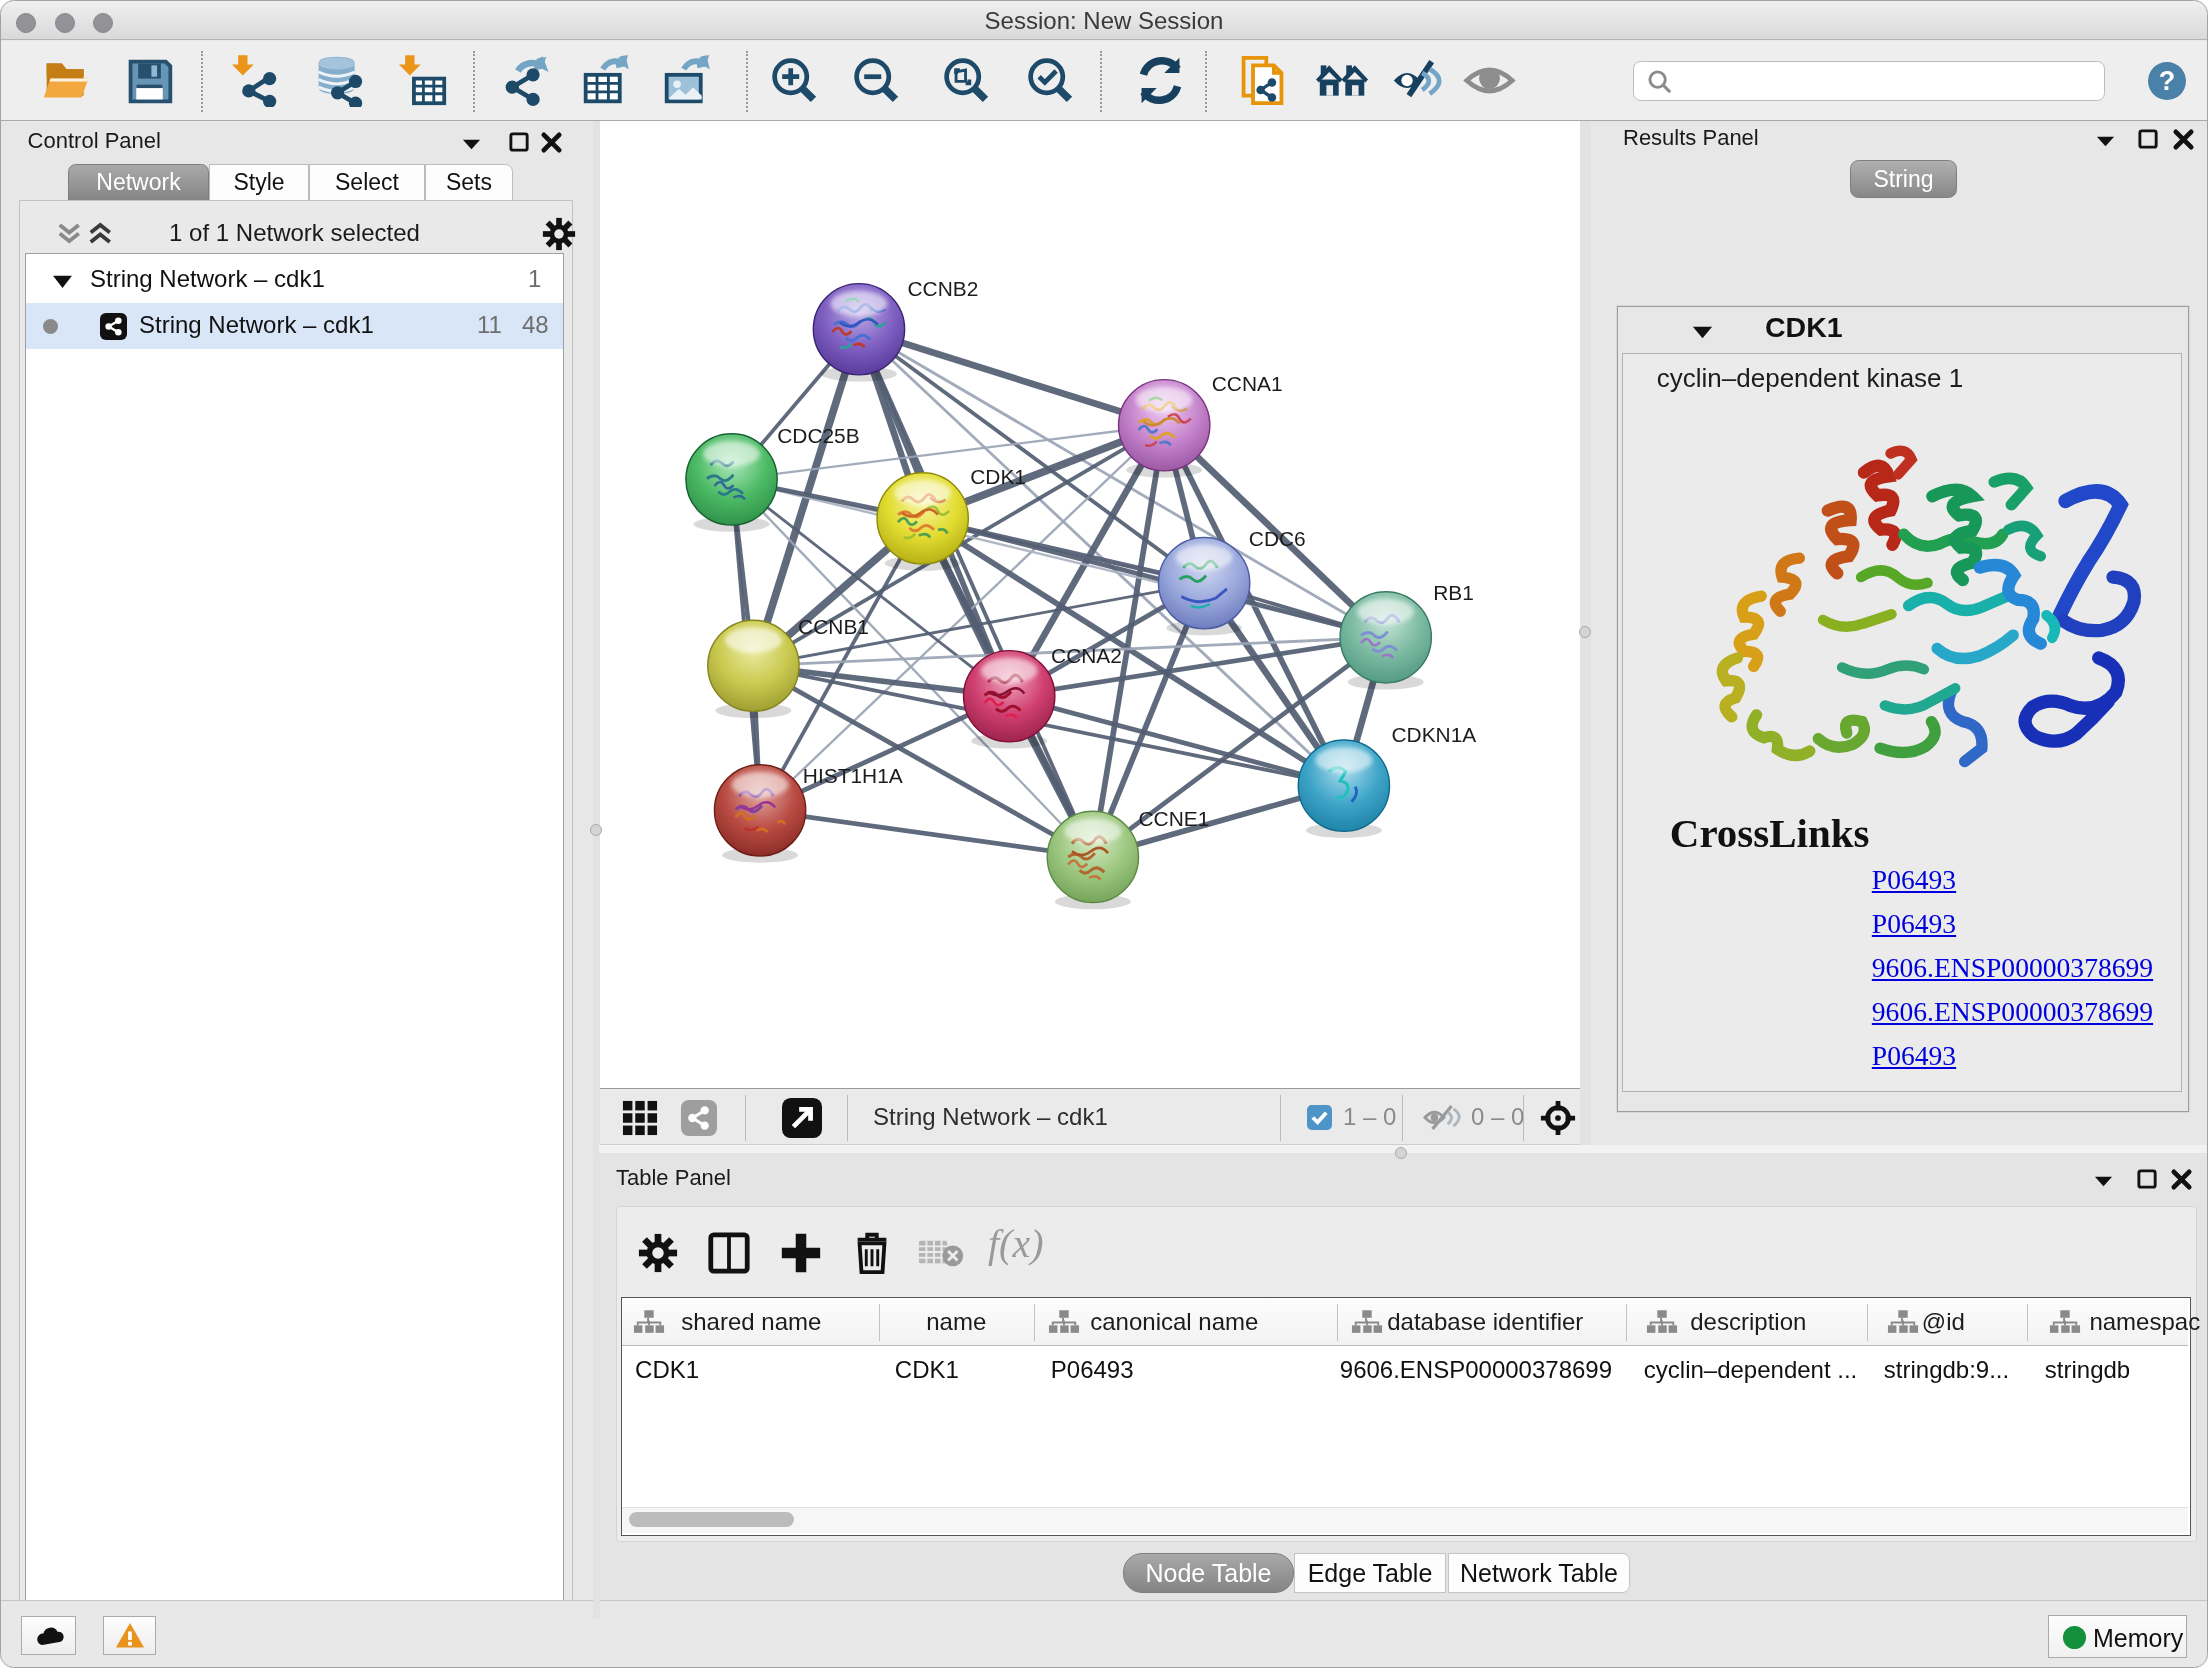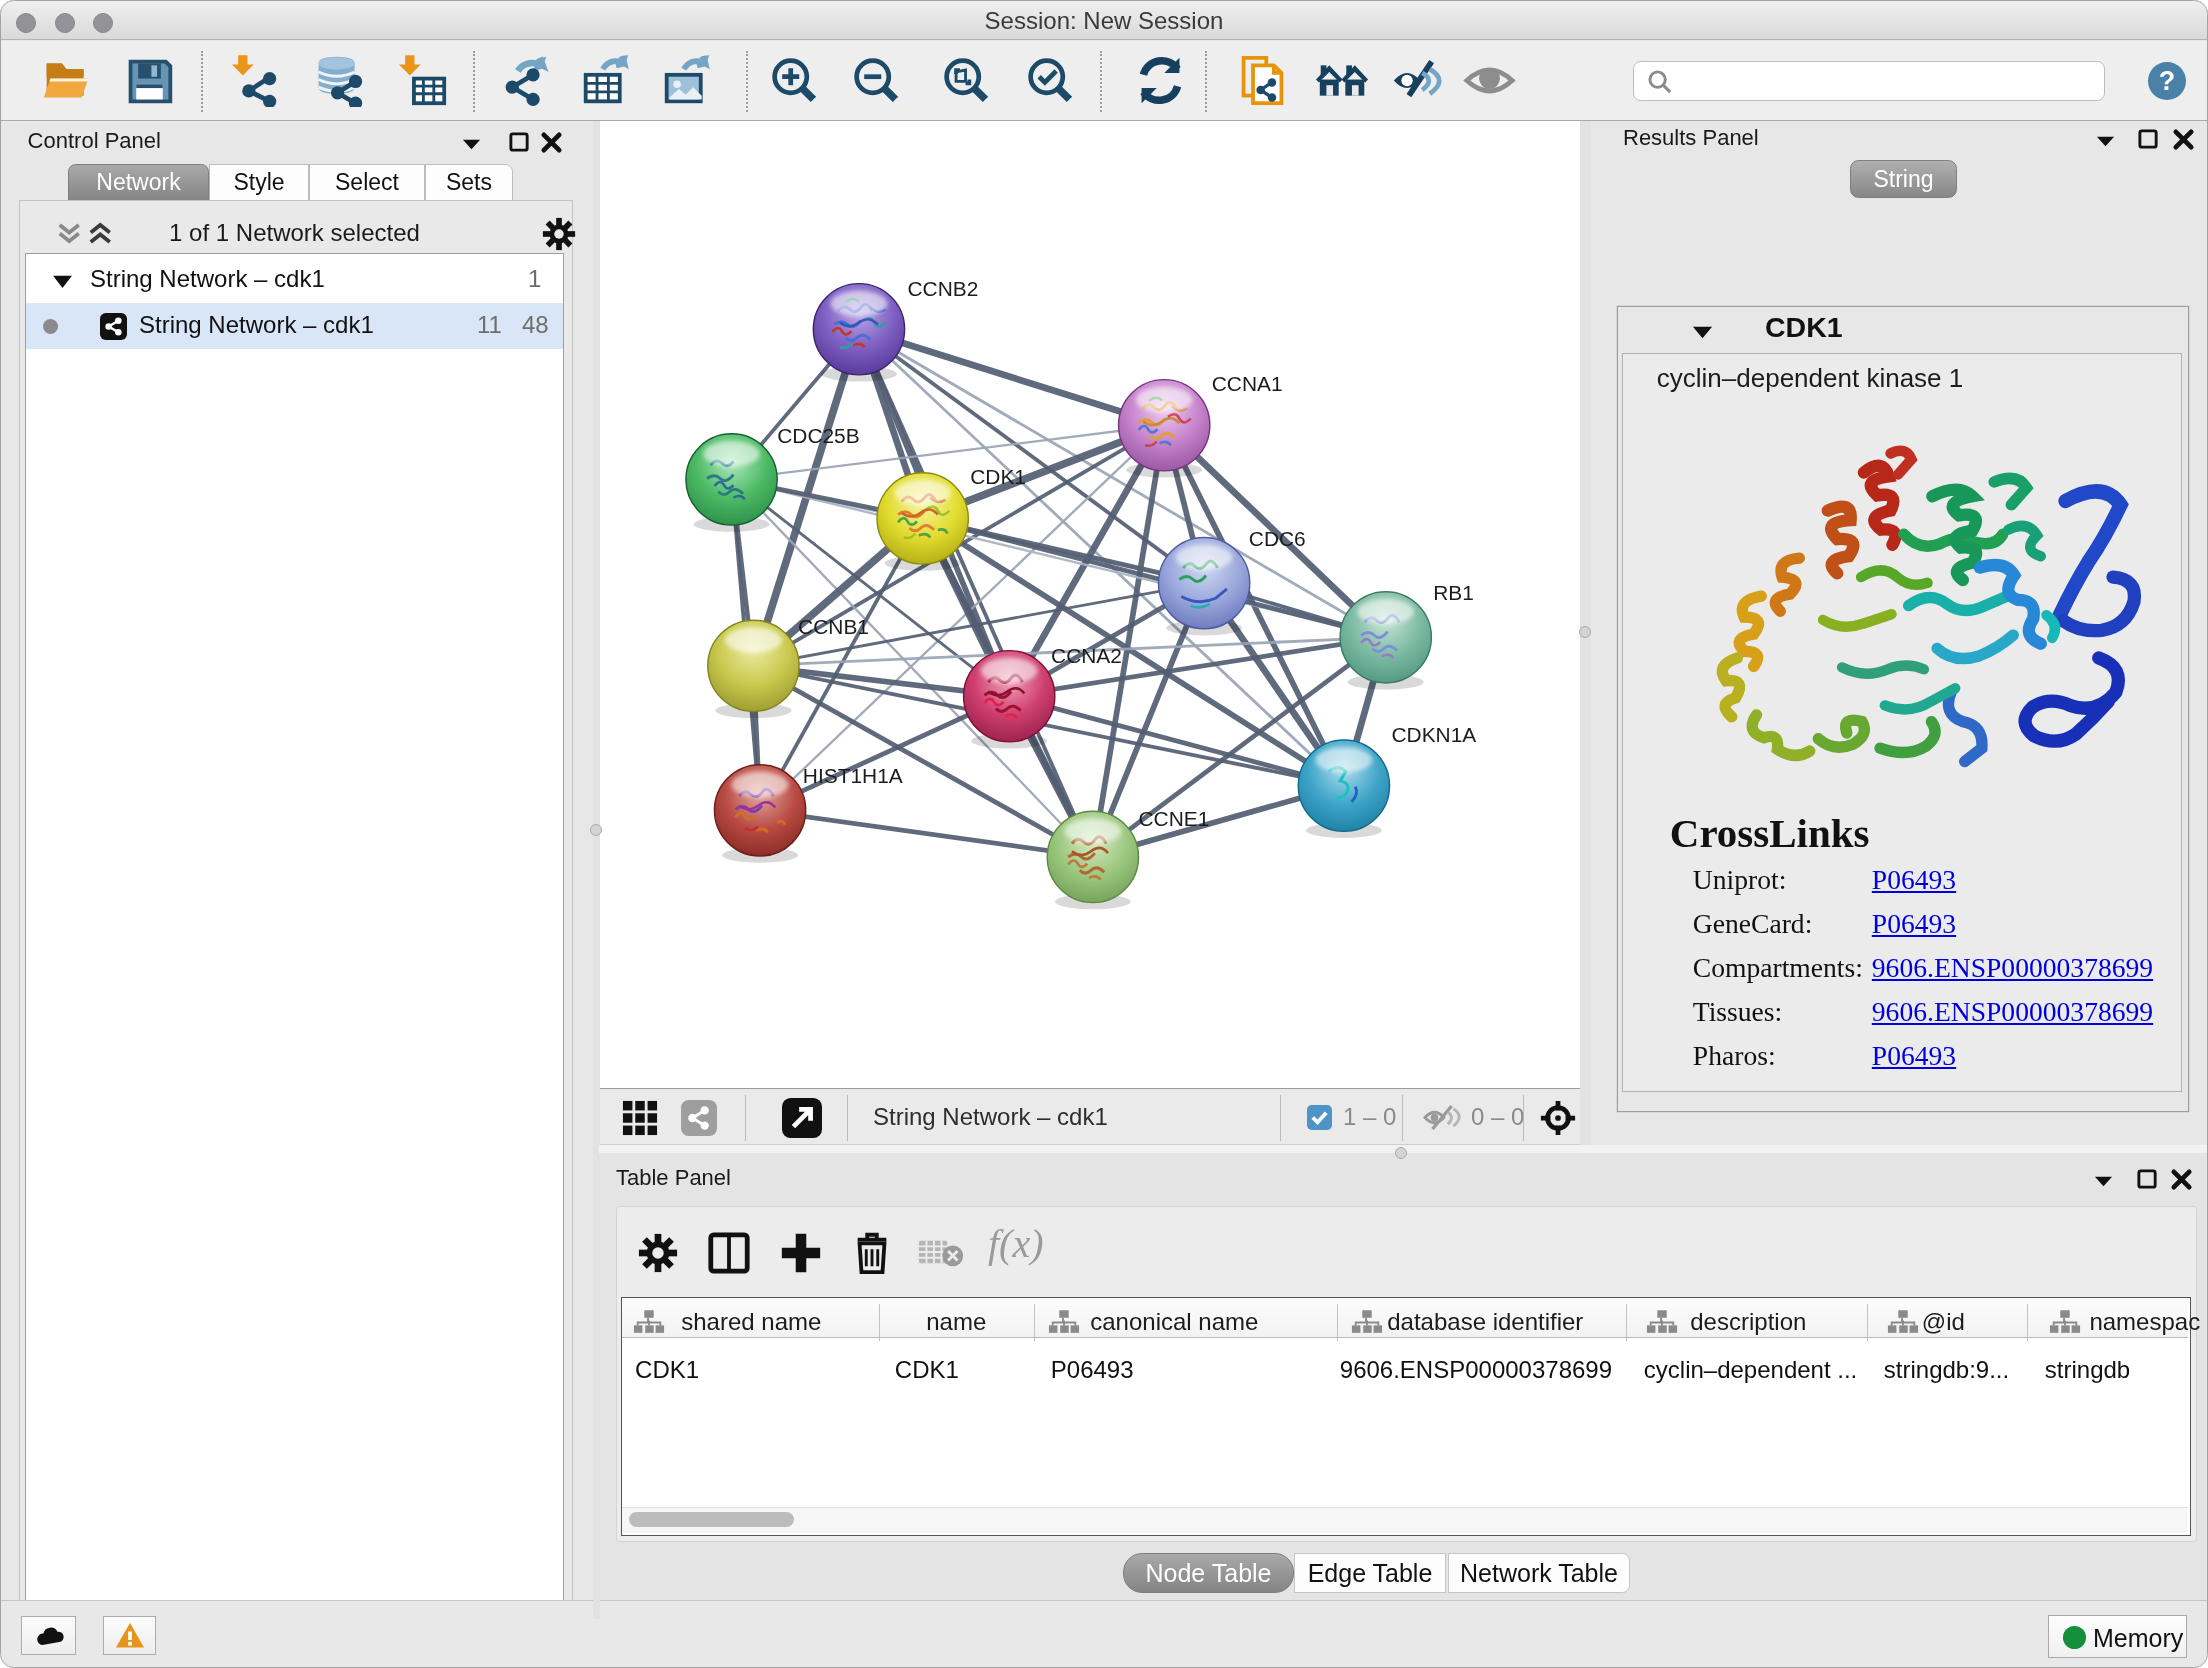--- a/index.html
+++ b/index.html
@@ -581,27 +581,20 @@
         <path d="M455 225 q28 10 18 36 q-20 24 -48 14 q-22-10 -40 2 q-16 16 2 30 q24 12 44-2 q18-16 34-34" stroke="#1830b8" stroke-width="14"></path>
         <path d="M400 180 q14 10 6 24" stroke="#18b8b8" stroke-width="11"></path>
         <path d="M205 140 q22-14 38 0 q14 12 32 6" stroke="#58a828" stroke-width="11"></path>
         <path d="M165 185 q20 12 42 4 l30-10" stroke="#88b020" stroke-width="11"></path>
         <path d="M185 235 q24 12 48 2 q20-8 38 0" stroke="#30a078" stroke-width="11"></path>
         <path d="M230 275 q26 10 48-4 l26-14" stroke="#20a890" stroke-width="11"></path>
         <path d="M360 90 q20-10 30 6 q-16 16 4 22" stroke="#18a078" stroke-width="11"></path>
         </g>
       </svg>
       <div style="position:absolute;left:47px;top:455px;font-family:'Liberation Serif',serif;font-weight:bold;font-size:41px;color:#111;">CrossLinks</div>
-      <div style="position:absolute;left:70px;top:504px;font-family:'Liberation Serif',serif;font-size:27.6px;color:#111;line-height:44px;">
-        <div>Uniprot:</div>
-          <div>GeneCard:</div>
-          <div>Compartments:</div>
-          <div>Tissues:</div>
-          <div>Pharos:</div>
-      </div>
       <div style="position:absolute;left:249px;top:504px;font-family:'Liberation Serif',serif;font-size:27.6px;color:#0000dd;line-height:44px;text-decoration:underline;">
         <div>P06493</div>
           <div>P06493</div>
           <div>9606.ENSP00000378699</div>
           <div>9606.ENSP00000378699</div>
           <div>P06493</div>
       </div>
     </div>
   </div>
 </div>
@@ -649,21 +642,21 @@
         <path d="M17 22 v18 M23 22 v18 M29 22 v18" stroke="#111" stroke-width="3"></path>
       </svg>
     <svg style="position:absolute;left:300px;top:30px;width:49px;height:32px;" viewBox="0 0 52 34">
         <rect x="2" y="4" width="30" height="24" rx="2" fill="#b5b5b5"></rect>
         <path d="M2 10 h30 M2 16 h30 M2 22 h30 M10 4 v24 M18 4 v24 M26 4 v24" stroke="#ececec" stroke-width="2"></path>
         <circle cx="38" cy="20" r="11" fill="#9a9a9a"></circle>
         <path d="M33 15 l10 10 M43 15 l-10 10" stroke="#ececec" stroke-width="3"></path>
       </svg>
     <div style="position:absolute;left:371px;top:13.3px;width:114px;font-size:40px;color:#9a9a9a;font-family:'Liberation Serif',serif;font-style:italic;">f(x)</div>
     <div style="position:absolute;left:3.8px;top:90px;width:1570px;height:239px;background:#ffffff;border:1.9px solid #555;">
-      <div style="position:absolute;left:0;top:0;width:1566px;height:40px;background:linear-gradient(#fdfdfd,#f2f2f2);border-bottom:1px solid #b9b9b9;">
+      <div style="position:absolute;left:0;top:0;width:1566px;height:48px;background:linear-gradient(#fdfdfd,#f2f2f2);border-bottom:1px solid #b9b9b9;">
         <svg style="position:absolute;left:11.4px;top:11.4px;width:32px;height:27px;" viewBox="0 0 34 28">
             <g fill="#8a8a8a">
               <rect x="12" y="1" width="10" height="8"></rect>
               <rect x="1" y="17" width="9" height="8"></rect>
               <rect x="13" y="17" width="9" height="8"></rect>
               <rect x="24" y="17" width="9" height="8"></rect>
               <path d="M16 9 v5 M5 17 v-3 h24 v3 M17 12 v5" stroke="#8a8a8a" stroke-width="2" fill="none"></path>
             </g>
           </svg>
         <div class="hcell" style="left:44px;width:171px;">shared name</div>

